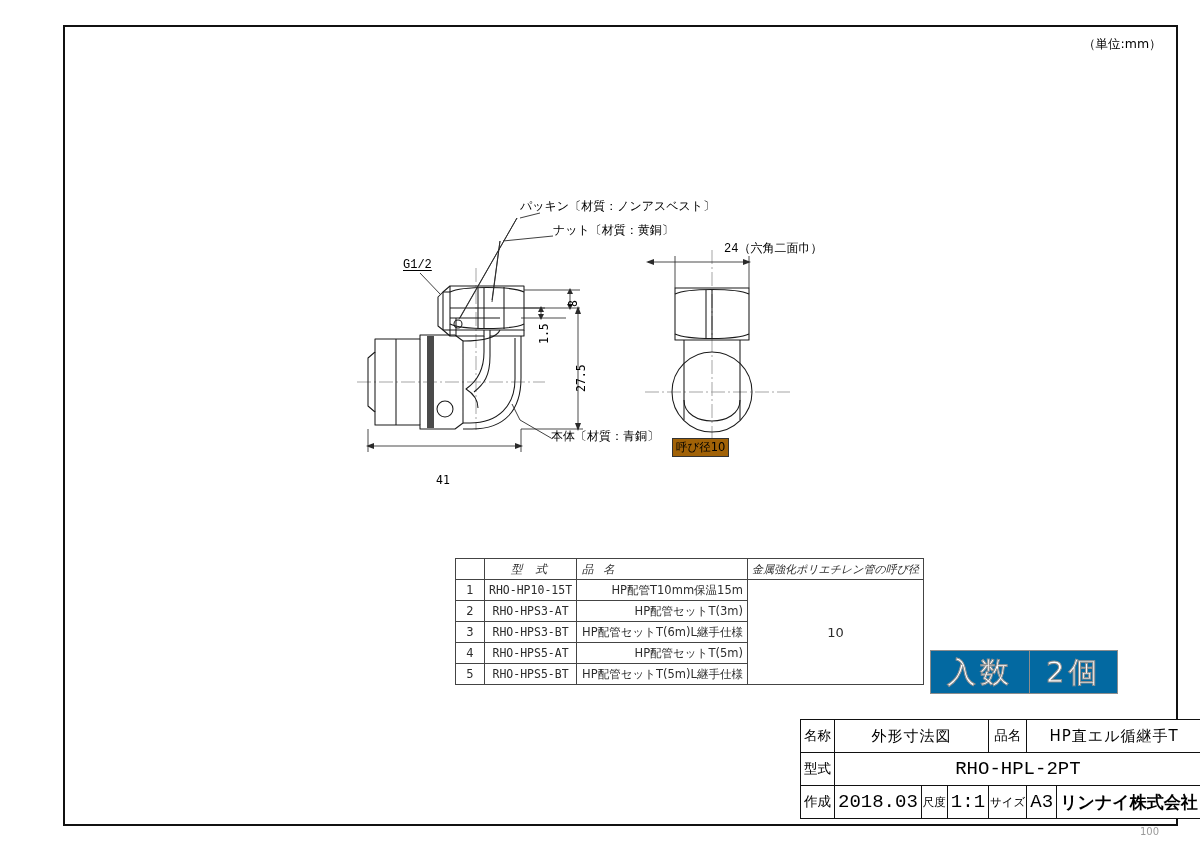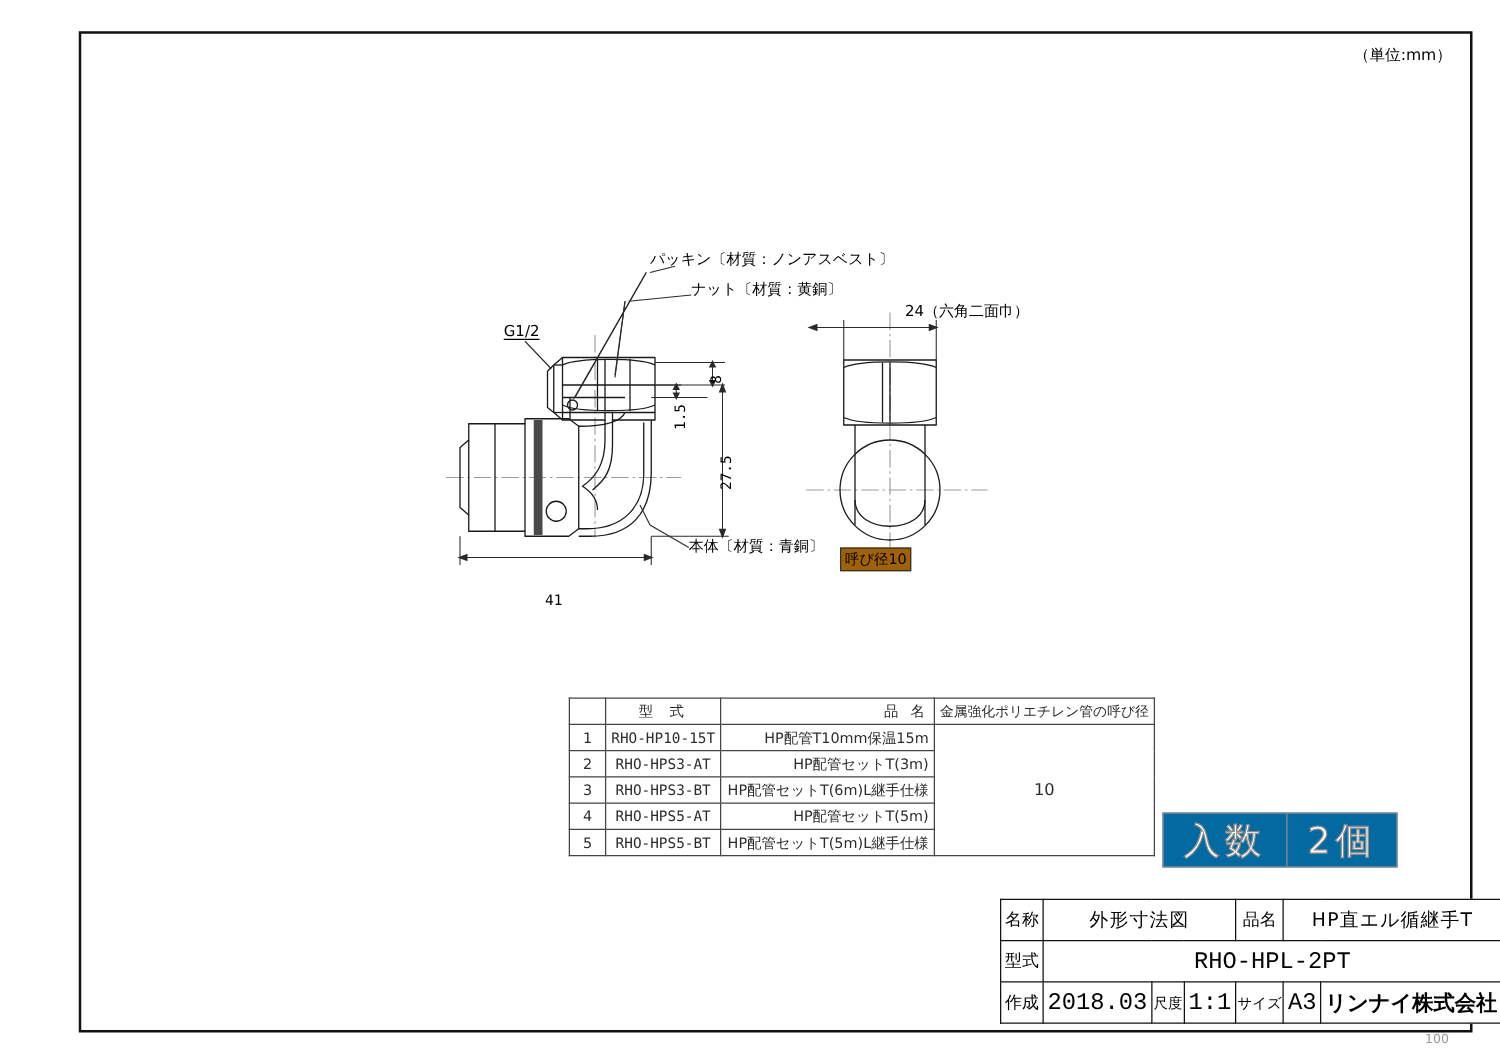--- a/index.html
+++ b/index.html
@@ -11,21 +11,21 @@
   
   .frame{position:absolute;left:63px;top:25px;width:1115px;height:801px;
          border:2px solid #111;box-sizing:border-box;}
 
   .unit-note{position:absolute;left:1083px;top:36px;font-size:12.5px;
              letter-spacing:0px;white-space:nowrap;}
 
   .corner-num{position:absolute;left:1140px;top:826px;font-size:10px;color:#9a9a9a;}
 
   
-  .lbl{position:absolute;white-space:nowrap;font-size:12px;line-height:1.25;}
+  .lbl{position:absolute;white-space:nowrap;font-size:12px;line-height:1.25;font-family:Liberation Mono, monospace;}
   .dim{position:absolute;white-space:nowrap;font-size:11.5px;font-family:"DejaVu Sans Mono","Liberation Mono",monospace;}
   .vert{transform:rotate(-90deg);transform-origin:left top;}
   .und{text-decoration:underline;text-underline-offset:2px;}
 
   
   .boxed{position:absolute;border:1px solid #333;padding:1px 3px;font-size:11.5px;
          white-space:nowrap;background:#a16207;}
 
   
   .notes{position:absolute;left:424px;top:500px;width:760px;font-size:13px;line-height:21px;}
@@ -34,21 +34,21 @@
 
   
   .mtable{position:absolute;left:455px;top:558px;border-collapse:collapse;
           font-size:11.5px;background:#fff;}
   .mtable td,.mtable th{border:1px solid #444;height:20px;padding:0 4px;font-weight:normal;
         white-space:nowrap;color:#2c2c2c;}
   .mtable .c-no{width:20px;text-align:center;}
   .mtable .c-model{width:82px;text-align:center;font-family:"DejaVu Sans Mono","Liberation Mono",monospace;font-size:11.5px;}
   .mtable .c-name{width:146px;text-align:right;padding-left:5px;}
   .mtable .c-dia{width:155px;text-align:center;}
-  .mtable thead td{text-align:center;letter-spacing:3px;}
+  .mtable thead td{text-align:center;letter-spacing:3px;font-style:italic;}
   .mtable thead td.c-dia{letter-spacing:0px;font-size:11px;}
   .mtable td.dia-merge{text-align:center;font-size:13px;}
 
   
   .qty{position:absolute;left:930px;top:650px;display:flex;border:1.5px solid #8d8d8d;background:#0369a1;}
   .qty > div{padding:4px 16px;font-size:29px;line-height:34px;color:#fff;
       -webkit-text-stroke:1px #8d8d8d;text-align:center;letter-spacing:4px;}
   .qty .q-sep{border-left:1.5px solid #8d8d8d;}
 
   
@@ -207,21 +207,21 @@
   <div class="dim vert" style="left:537px;top:344px;">1.5</div>
   <div class="dim vert" style="left:574px;top:392px;">27.5</div>
   <div class="dim" style="left:436px;top:429px;margin-top:44px;">41</div>
 
 
   <table class="mtable">
     <thead>
       <tr>
         <td class="c-no"></td>
         <td class="c-model">型 式</td>
-        <td class="c-name" style="text-align:right;">品 名</td>
+        <td class="c-name" style="text-align:left;">品 名</td>
         <td class="c-dia">金属強化ポリエチレン管の呼び径</td>
       </tr>
     </thead>
     <tbody>
       <tr>
         <td class="c-no">1</td>
         <td class="c-model">RHO-HP10-15T</td>
         <td class="c-name">HP配管T10mm保温15m</td>
         <td class="c-dia dia-merge" rowspan="5">10</td>
       </tr>

